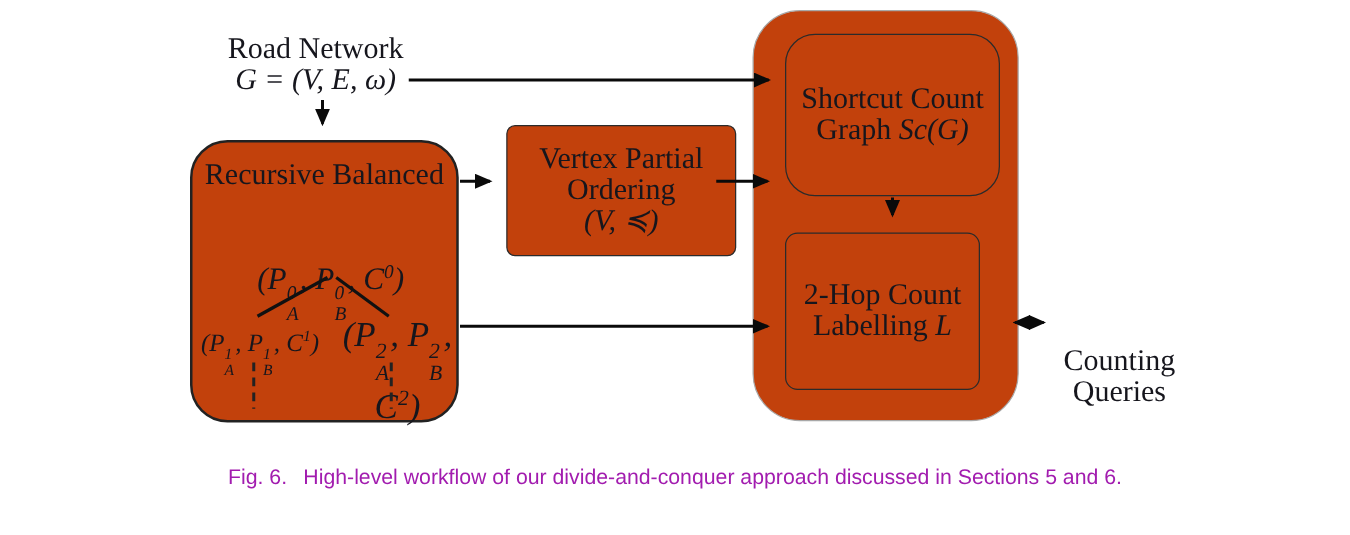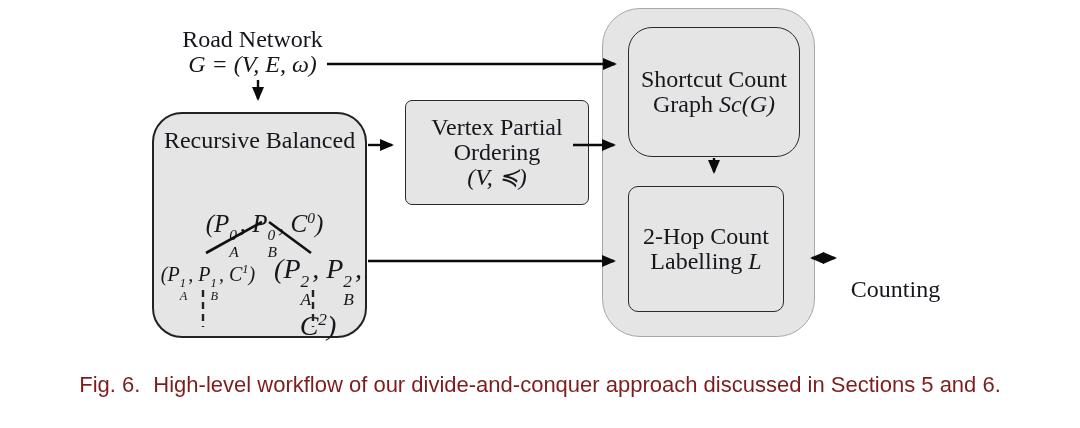--- a/index.html
+++ b/index.html
@@ -8,41 +8,41 @@
     width:1080px;height:428px;
     background:#ffffff;
     font-family:"Liberation Serif","DejaVu Serif",serif;
     color:#16161d;
     overflow:hidden;
   }
   .abs{position:absolute;}
   .ctr{text-align:center;}
   .box{
     position:absolute;
-    background:#e5e5e5;
+    background:#c2410c;
     border:1.8px solid #2b2b2b;
     box-sizing:border-box;
     z-index:1;
   }
   .flexc{display:flex;flex-direction:column;justify-content:center;align-items:center;}
   .lbl{font-size:24px;line-height:25px;white-space:nowrap;}
   .math{font-style:italic;font-family:Liberation Serif, serif;}
   sup{font-size:62%;}
   .stk{
     display:inline-flex;flex-direction:column;align-items:flex-start;
     font-size:62%;line-height:1;vertical-align:-0.5em;margin:0 1px 0 0;
   }
   .stk span{display:block;}
   .stk span:last-child{margin-top:1px;}
   #overlay{position:absolute;left:0;top:0;z-index:2;pointer-events:none;}
   #caption{
     position:absolute;left:0;right:0;top:372px;
     text-align:center;
     font-family:"Liberation Sans","DejaVu Sans",sans-serif;
-    font-size:22px;color:#7f1d1d;
+    font-size:17px;color:#a21caf;
   }
   #caption .cap-label{margin-right:13px;}
 </style>
 </head>
 <body>
 
 <div id="canvas">
 
   <div class="abs ctr" style="left:170px;top:27px;width:165px;">
     <div class="lbl">Road Network</div>
@@ -89,20 +89,21 @@
     <div class="lbl"><span>Graph</span>&nbsp;<span class="math">Sc(G)</span></div>
   </div>
 
   <div class="box flexc" style="left:628px;top:186px;width:156px;height:126px;border-radius:10px;">
     <div class="lbl">2-Hop Count</div>
     <div class="lbl"><span>Labelling</span>&nbsp;<span class="math">L</span></div>
   </div>
 
   <div class="abs ctr" style="left:848px;top:229px;width:95px;margin-top:48px;">
     <div class="lbl">Counting</div>
+    <div class="lbl">Queries</div>
   </div>
 
   <svg id="overlay" width="1080" height="428" viewBox="0 0 1080 428">
     <defs>
       <marker id="ah" markerUnits="userSpaceOnUse" markerWidth="14" markerHeight="12" viewBox="0 0 14 12" refX="12" refY="6" orient="auto-start-reverse">
         <path d="M0,0 L14,6 L0,12 Z" fill="#0a0a0a"></path>
       </marker>
     </defs>
     <g stroke="#0a0a0a" stroke-width="2.4" fill="none">
       <line x1="327" y1="64" x2="615" y2="64" marker-end="url(#ah)"></line>

